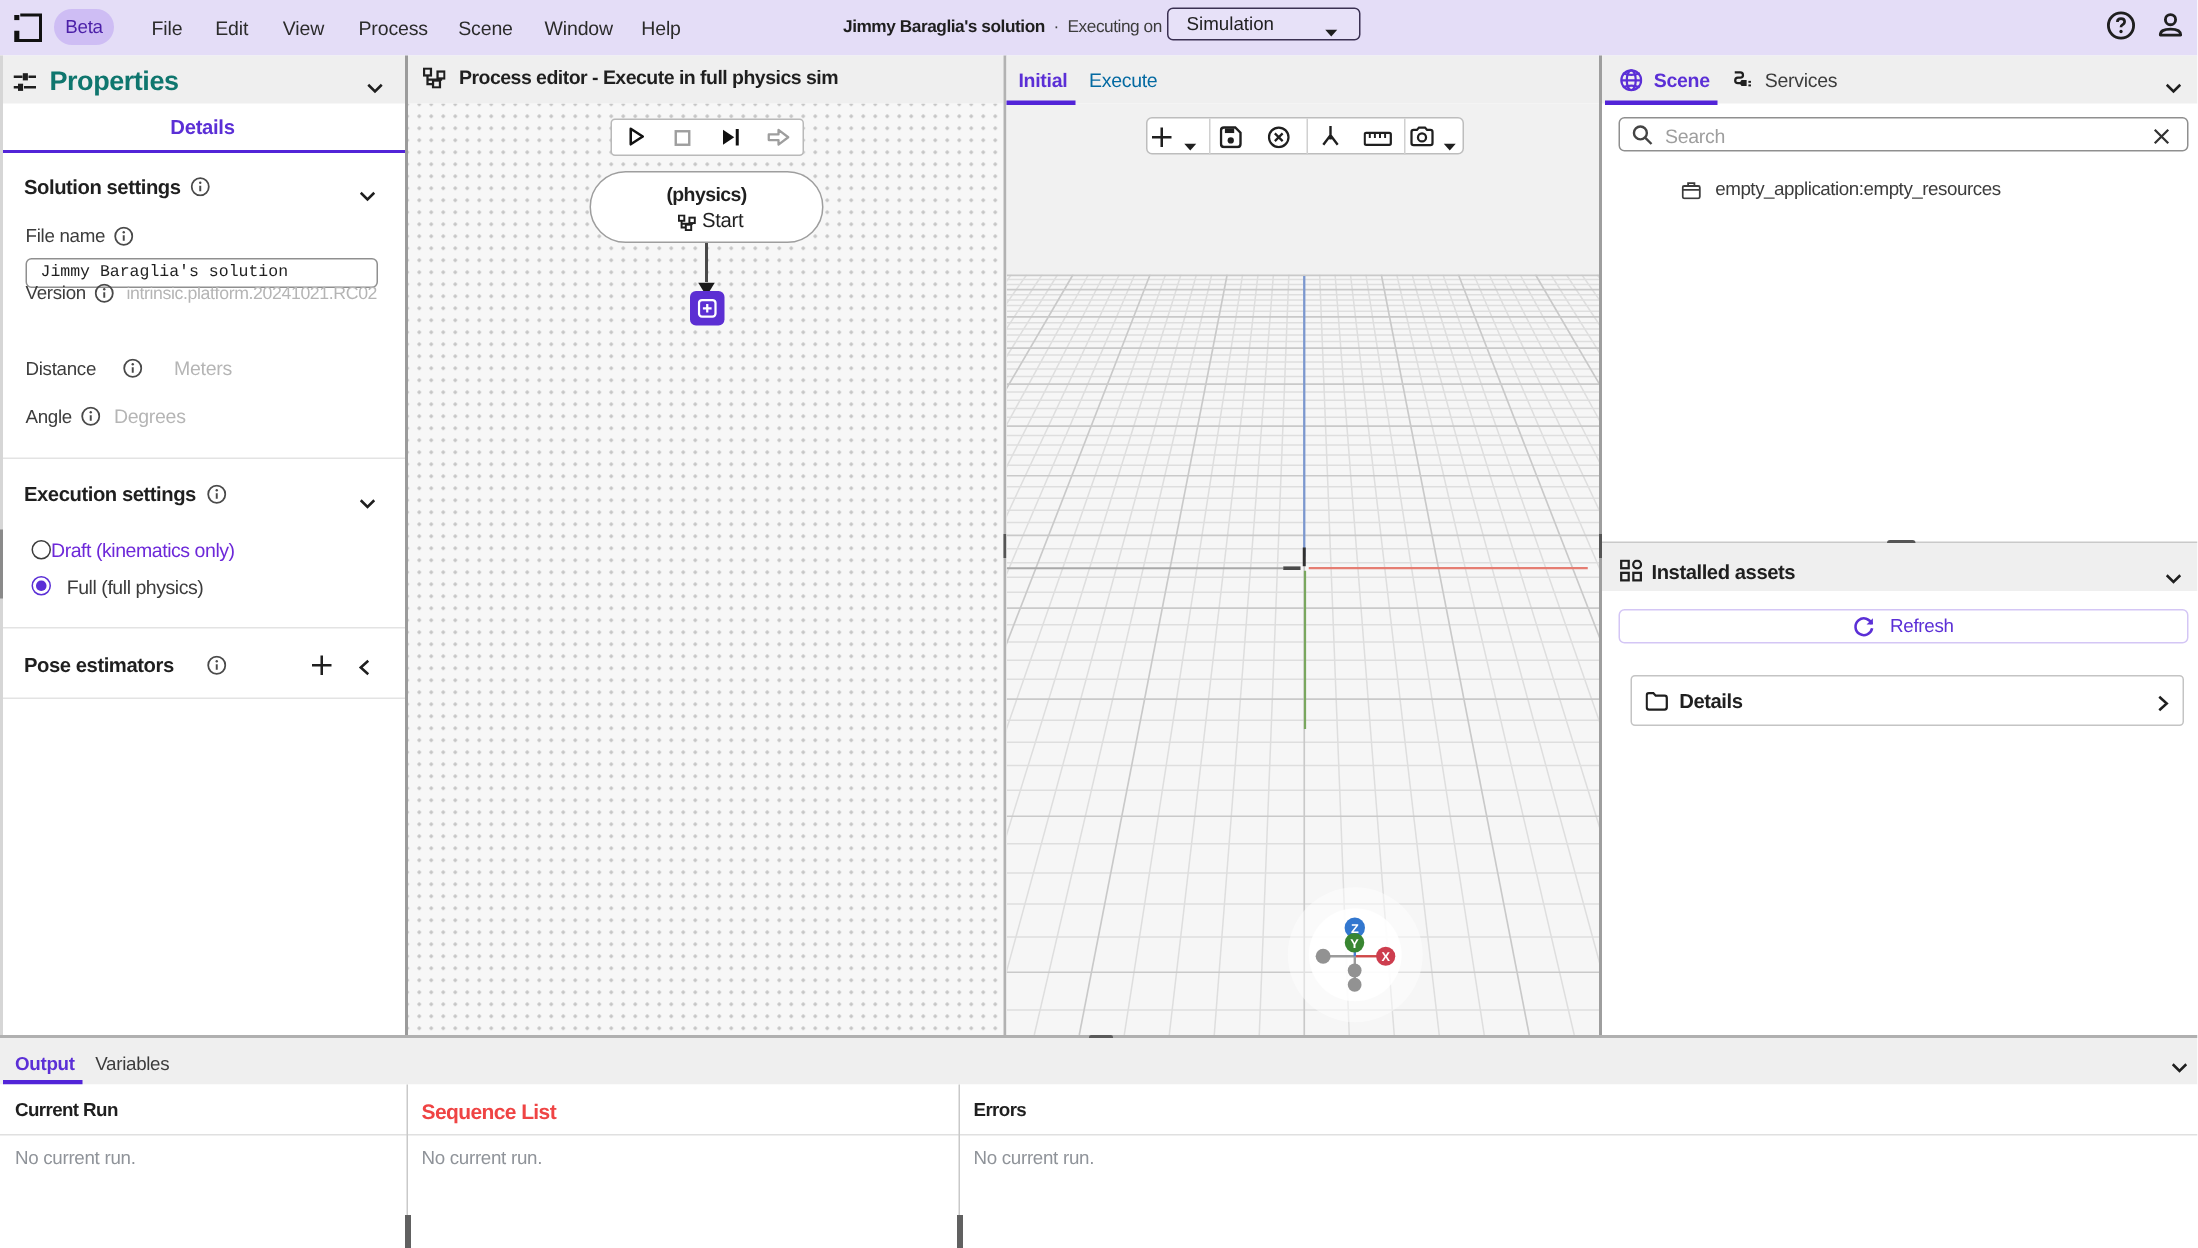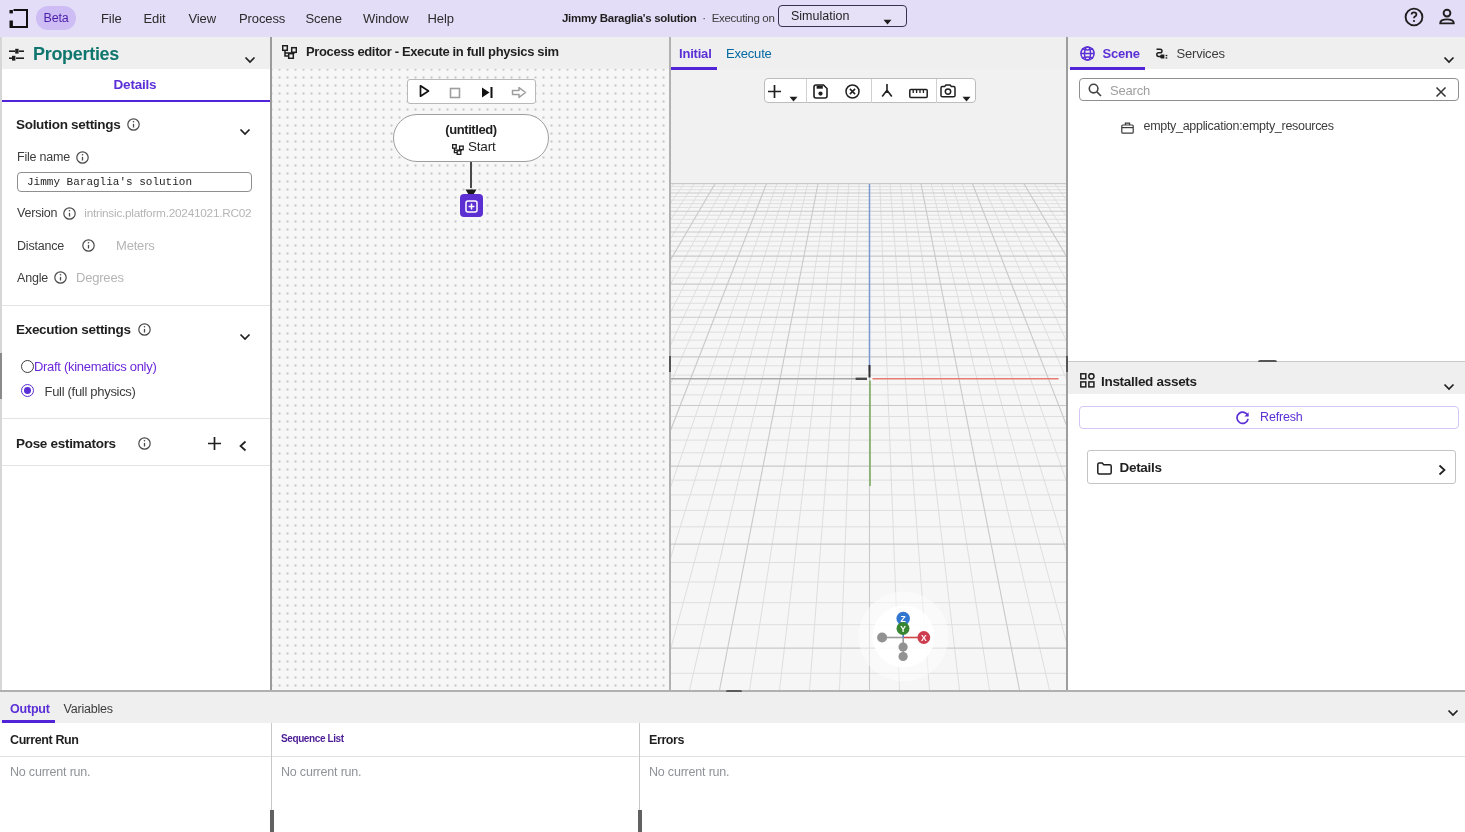--- a/index.html
+++ b/index.html
@@ -74,21 +74,21 @@
     </svg></div>
 <div class="row" style="left:17px;top:150px;gap:6px">
     <span class="lbl">File name</span>
     <svg width="13" height="13" viewBox="0 0 13 13" style="">
       <circle cx="6.5" cy="6.5" r="5.7" fill="none" stroke="#4a4a4a" stroke-width="1.2"></circle>
       <line x1="6.5" y1="5.9" x2="6.5" y2="9.5" stroke="#4a4a4a" stroke-width="1.3"></line>
       <circle cx="6.5" cy="3.8" r="0.8" fill="#4a4a4a"></circle>
     </svg>
   </div>
 <div class="abs" style="left:17px;top:171.5px;width:235px;height:20px;border:1px solid #8f8f8f;border-radius:4px;display:flex;align-items:center;padding-left:9px;font-family:'Liberation Mono',monospace;font-size:11px;color:#1f1f1f">Jimmy Baraglia's solution</div>
-<div class="row" style="left:17px;top:206px;gap:6px">
+<div class="row" style="left:17px;top:188px;gap:6px">
     <span class="lbl">Version</span>
     <svg width="13" height="13" viewBox="0 0 13 13" style="">
       <circle cx="6.5" cy="6.5" r="5.7" fill="none" stroke="#4a4a4a" stroke-width="1.2"></circle>
       <line x1="6.5" y1="5.9" x2="6.5" y2="9.5" stroke="#4a4a4a" stroke-width="1.3"></line>
       <circle cx="6.5" cy="3.8" r="0.8" fill="#4a4a4a"></circle>
     </svg>
     <span style="font-size:11.8px;color:#b5b5b5;letter-spacing:-0.25px;margin-left:2px">intrinsic.platform.20241021.RC02</span>
   </div>
 <div class="row" style="left:17px;top:238px;gap:18px">
     <span class="lbl">Distance</span>
@@ -168,21 +168,21 @@
       <rect x="1.5" y="1.5" width="9" height="9" fill="none" stroke="#9e9e9e" stroke-width="1.6"></rect>
     </svg></div>
 <div class="abs" style="left:480px;top:84.5px"><svg width="14" height="13" viewBox="0 0 14 13" style="">
       <path d="M2 1.5 L9.5 6.5 L2 11.5 Z" fill="#111"></path>
       <rect x="10.5" y="1" width="2" height="11" fill="#111"></rect>
     </svg></div>
 <div class="abs" style="left:511px;top:84.5px"><svg width="16" height="13" viewBox="0 0 16 13" style="">
       <path d="M1.5 4.6 H8 V1.6 L14.5 6.5 L8 11.4 V8.4 H1.5 Z" fill="none" stroke="#9e9e9e" stroke-width="1.5" stroke-linejoin="round"></path>
     </svg></div>
 <div class="abs" style="left:393px;top:113.5px;width:156px;height:48px;background:#fff;border:1.3px solid #9e9e9e;border-radius:24px"></div>
-<div class="abs b" style="left:393px;top:121.5px;width:156px;text-align:center;font-size:13px;letter-spacing:-0.4px;color:#1f1f1f">(untitled)</div>
+<div class="abs b" style="left:393px;top:121.5px;width:156px;text-align:center;font-size:13px;letter-spacing:-0.4px;color:#1f1f1f">(physics)</div>
 <div class="abs" style="left:452px;top:141px"><svg width="12" height="11" viewBox="0 0 12 11" style="">
 <g fill="none" stroke="#1f1f1f" stroke-width="1.3">
 <rect x="0.6" y="0.6" width="3.6" height="3.6"></rect>
 <rect x="7.6" y="2.1" width="3.6" height="3.6"></rect>
 <rect x="5.2" y="6.8" width="3.6" height="3.6"></rect>
 <path d="M2.4 4.2 L2.4 8.6 L5.2 8.6"></path>
 <path d="M2.4 6.2 L9.4 6.2 L9.4 5.7"></path>
 </g>
     </svg></div>
 <div class="abs" style="left:468px;top:139px;font-size:13.5px;letter-spacing:-0.2px;color:#1f1f1f">Start</div>
@@ -450,21 +450,21 @@
 <div class="abs" style="left:726px;top:689.5px;width:16px;height:3.5px;background:#5a5a5a;border-radius:2px"></div>
 <div class="abs hdr" style="left:0;top:692px;width:1465px;height:31px"></div>
 <div class="abs b purple" style="left:10px;top:701.5px;font-size:12.5px;letter-spacing:-0.2px">Output</div>
 <div class="abs" style="left:2px;top:719.5px;width:53px;height:3px;background:#5224d8"></div>
 <div class="abs" style="left:63.5px;top:701.5px;font-size:12.5px;letter-spacing:-0.2px;color:#3c3c3c">Variables</div>
 <div class="abs" style="left:0;top:723px;width:1465px;height:109px;background:#fff"></div>
 <div class="abs" style="left:0;top:755.5px;width:1465px;height:1px;background:#e0e0e0"></div>
 <div class="abs" style="left:271px;top:723px;width:1px;height:109px;background:#c9c9c9"></div>
 <div class="abs" style="left:639px;top:723px;width:1px;height:109px;background:#c9c9c9"></div>
 <div class="abs b" style="left:10px;top:732.5px;font-size:12.5px;letter-spacing:-0.4px;color:#1f1f1f">Current Run</div>
-<div class="abs b" style="left:281px;top:732.5px;font-size:10px;letter-spacing:-0.4px;color:#4c1d95">Sequence List</div>
+<div class="abs b" style="left:281px;top:732.5px;font-size:14px;letter-spacing:-0.4px;color:#ef4444">Sequence List</div>
 <div class="abs b" style="left:649px;top:732.5px;font-size:12.5px;letter-spacing:-0.4px;color:#1f1f1f">Errors</div>
 <div class="abs" style="left:10px;top:764.5px;font-size:12.5px;letter-spacing:-0.2px;color:#8f9399">No current run.</div>
 <div class="abs" style="left:281px;top:764.5px;font-size:12.5px;letter-spacing:-0.2px;color:#8f9399">No current run.</div>
 <div class="abs" style="left:649px;top:764.5px;font-size:12.5px;letter-spacing:-0.2px;color:#8f9399">No current run.</div>
 <div class="abs" style="left:269.5px;top:810px;width:4px;height:22px;background:#616161"></div>
 <div class="abs" style="left:637.5px;top:810px;width:4px;height:22px;background:#616161"></div>
 <div class="abs" style="left:1447px;top:703px"><svg width="12" height="8" viewBox="0 0 12 8" style="">
       <path d="M1.5 1.5 L6 6 L10.5 1.5" fill="none" stroke="#1f1f1f" stroke-width="1.7"></path>
     </svg></div>
 </body></html>

